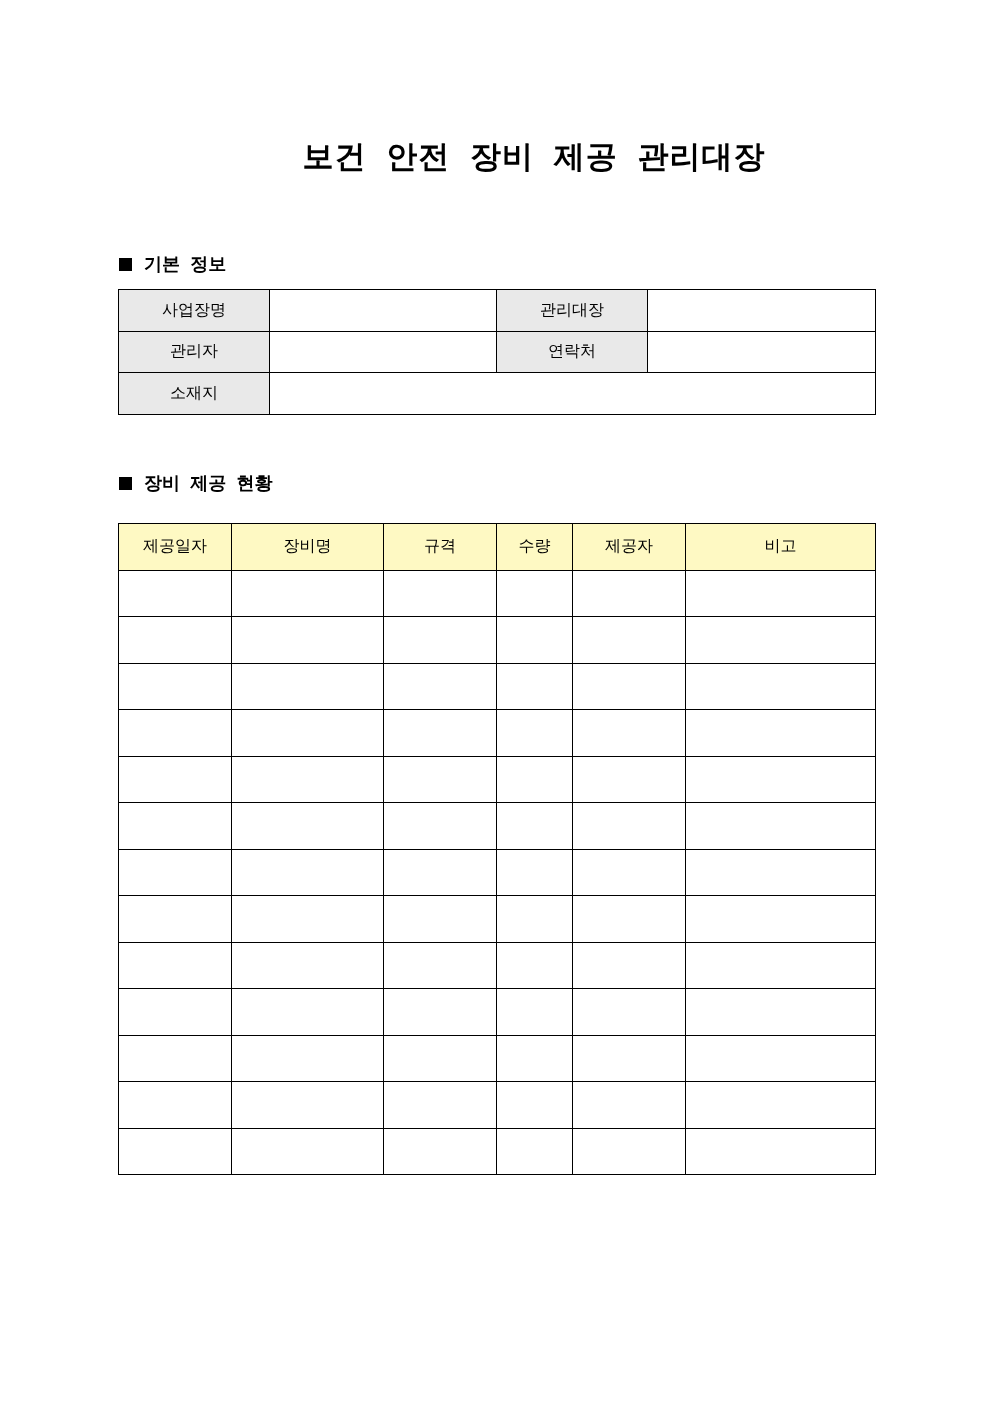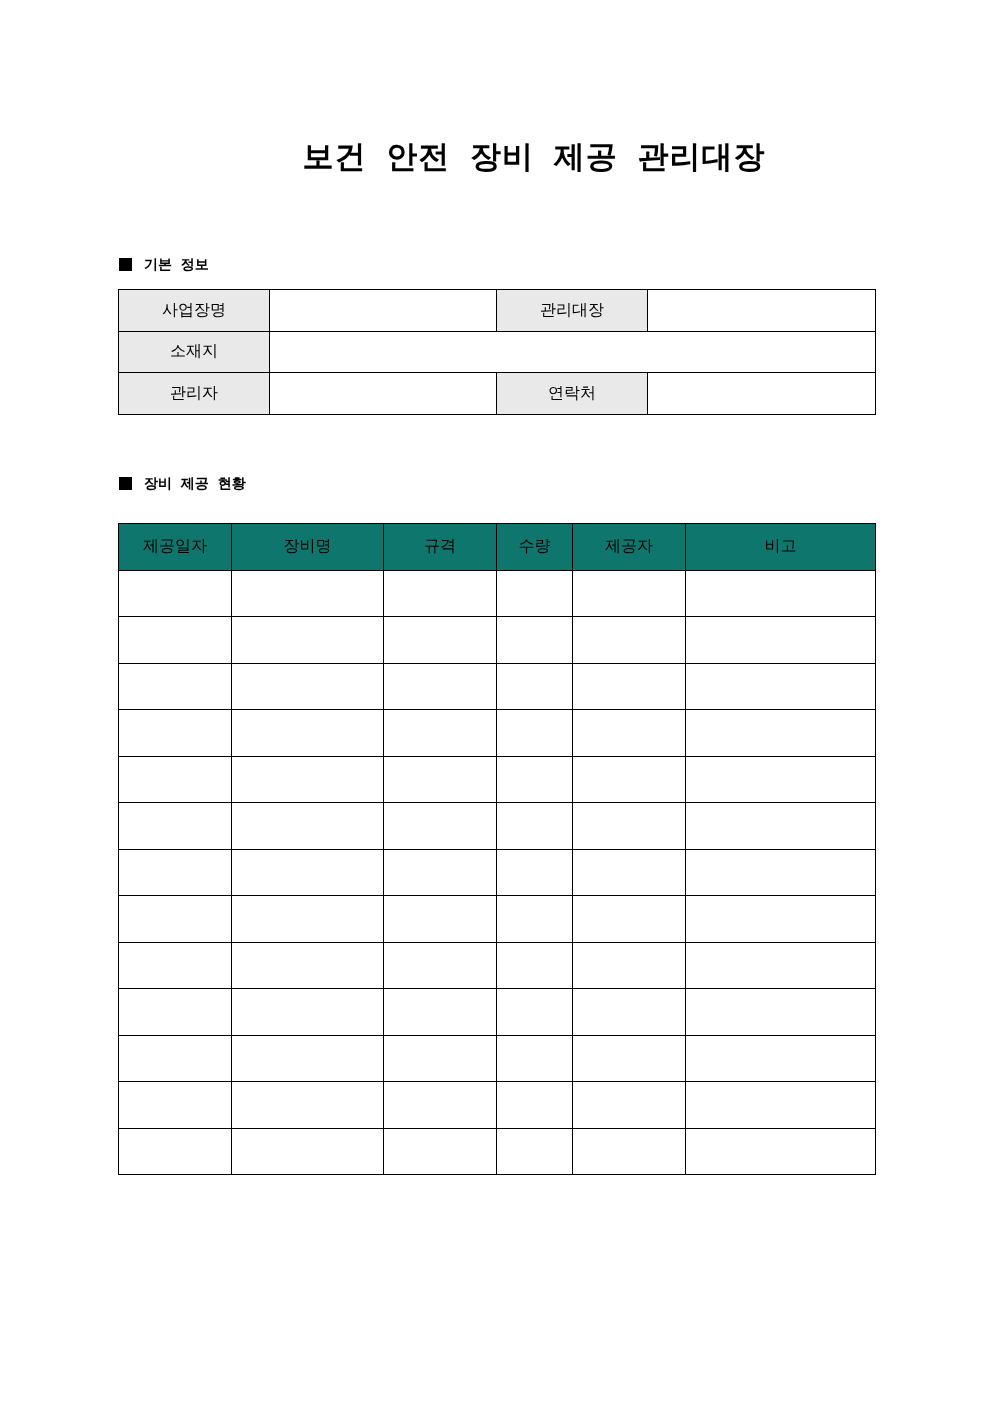--- a/index.html
+++ b/index.html
@@ -24,21 +24,21 @@
       font-size: 31px;
       font-weight: bold;
       letter-spacing: 1px;
       word-spacing: 8px;
       line-height: 44px;
       margin-left: 38px;
     }
     .section-heading {
       position: absolute;
       left: 119px;
-      font-size: 14px;
+      font-size: 18px;
       font-weight: bold;
       line-height: 24px;
       display: flex;
       align-items: center;
       word-spacing: 4px;
     }
     .section-heading .bullet {
       display: inline-block;
       width: 13px;
       height: 13px;
@@ -71,21 +71,21 @@
       width: 757px;
     }
     .info-table td {
       height: 40.5px;
     }
     .equip-table {
       top: 523px;
       width: 757px;
     }
     .equip-table th {
-      background: #0f766e;
+      background: #fef9c3;
       height: 45.5px;
       margin-left: 45px;
     }
     .equip-table td {
       height: 45.5px;
     }
   </style>
 </head>
 <body>
 
@@ -104,28 +104,28 @@
     <col style="width:228px">
   </colgroup>
   <tbody>
       <tr>
     <td class="label-cell">사업장명</td>
     <td></td>
     <td class="label-cell">관리대장</td>
     <td></td>
   </tr>
   <tr>
+    <td class="label-cell">관리자</td>
+    <td></td>
+    <td class="label-cell">연락처</td>
+    <td></td>
+  </tr>
+  <tr>
     <td class="label-cell">소재지</td>
     <td colspan="3"></td>
-  </tr>
-  <tr>
-    <td class="label-cell">관리자</td>
-    <td></td>
-    <td class="label-cell">연락처</td>
-    <td></td>
   </tr>
 </tbody>
   </table>
 
 <div class="section-heading sec2">
   <span class="bullet"></span>
   <span>장비 제공 현황</span>
 </div>
 
 <table class="equip-table">

